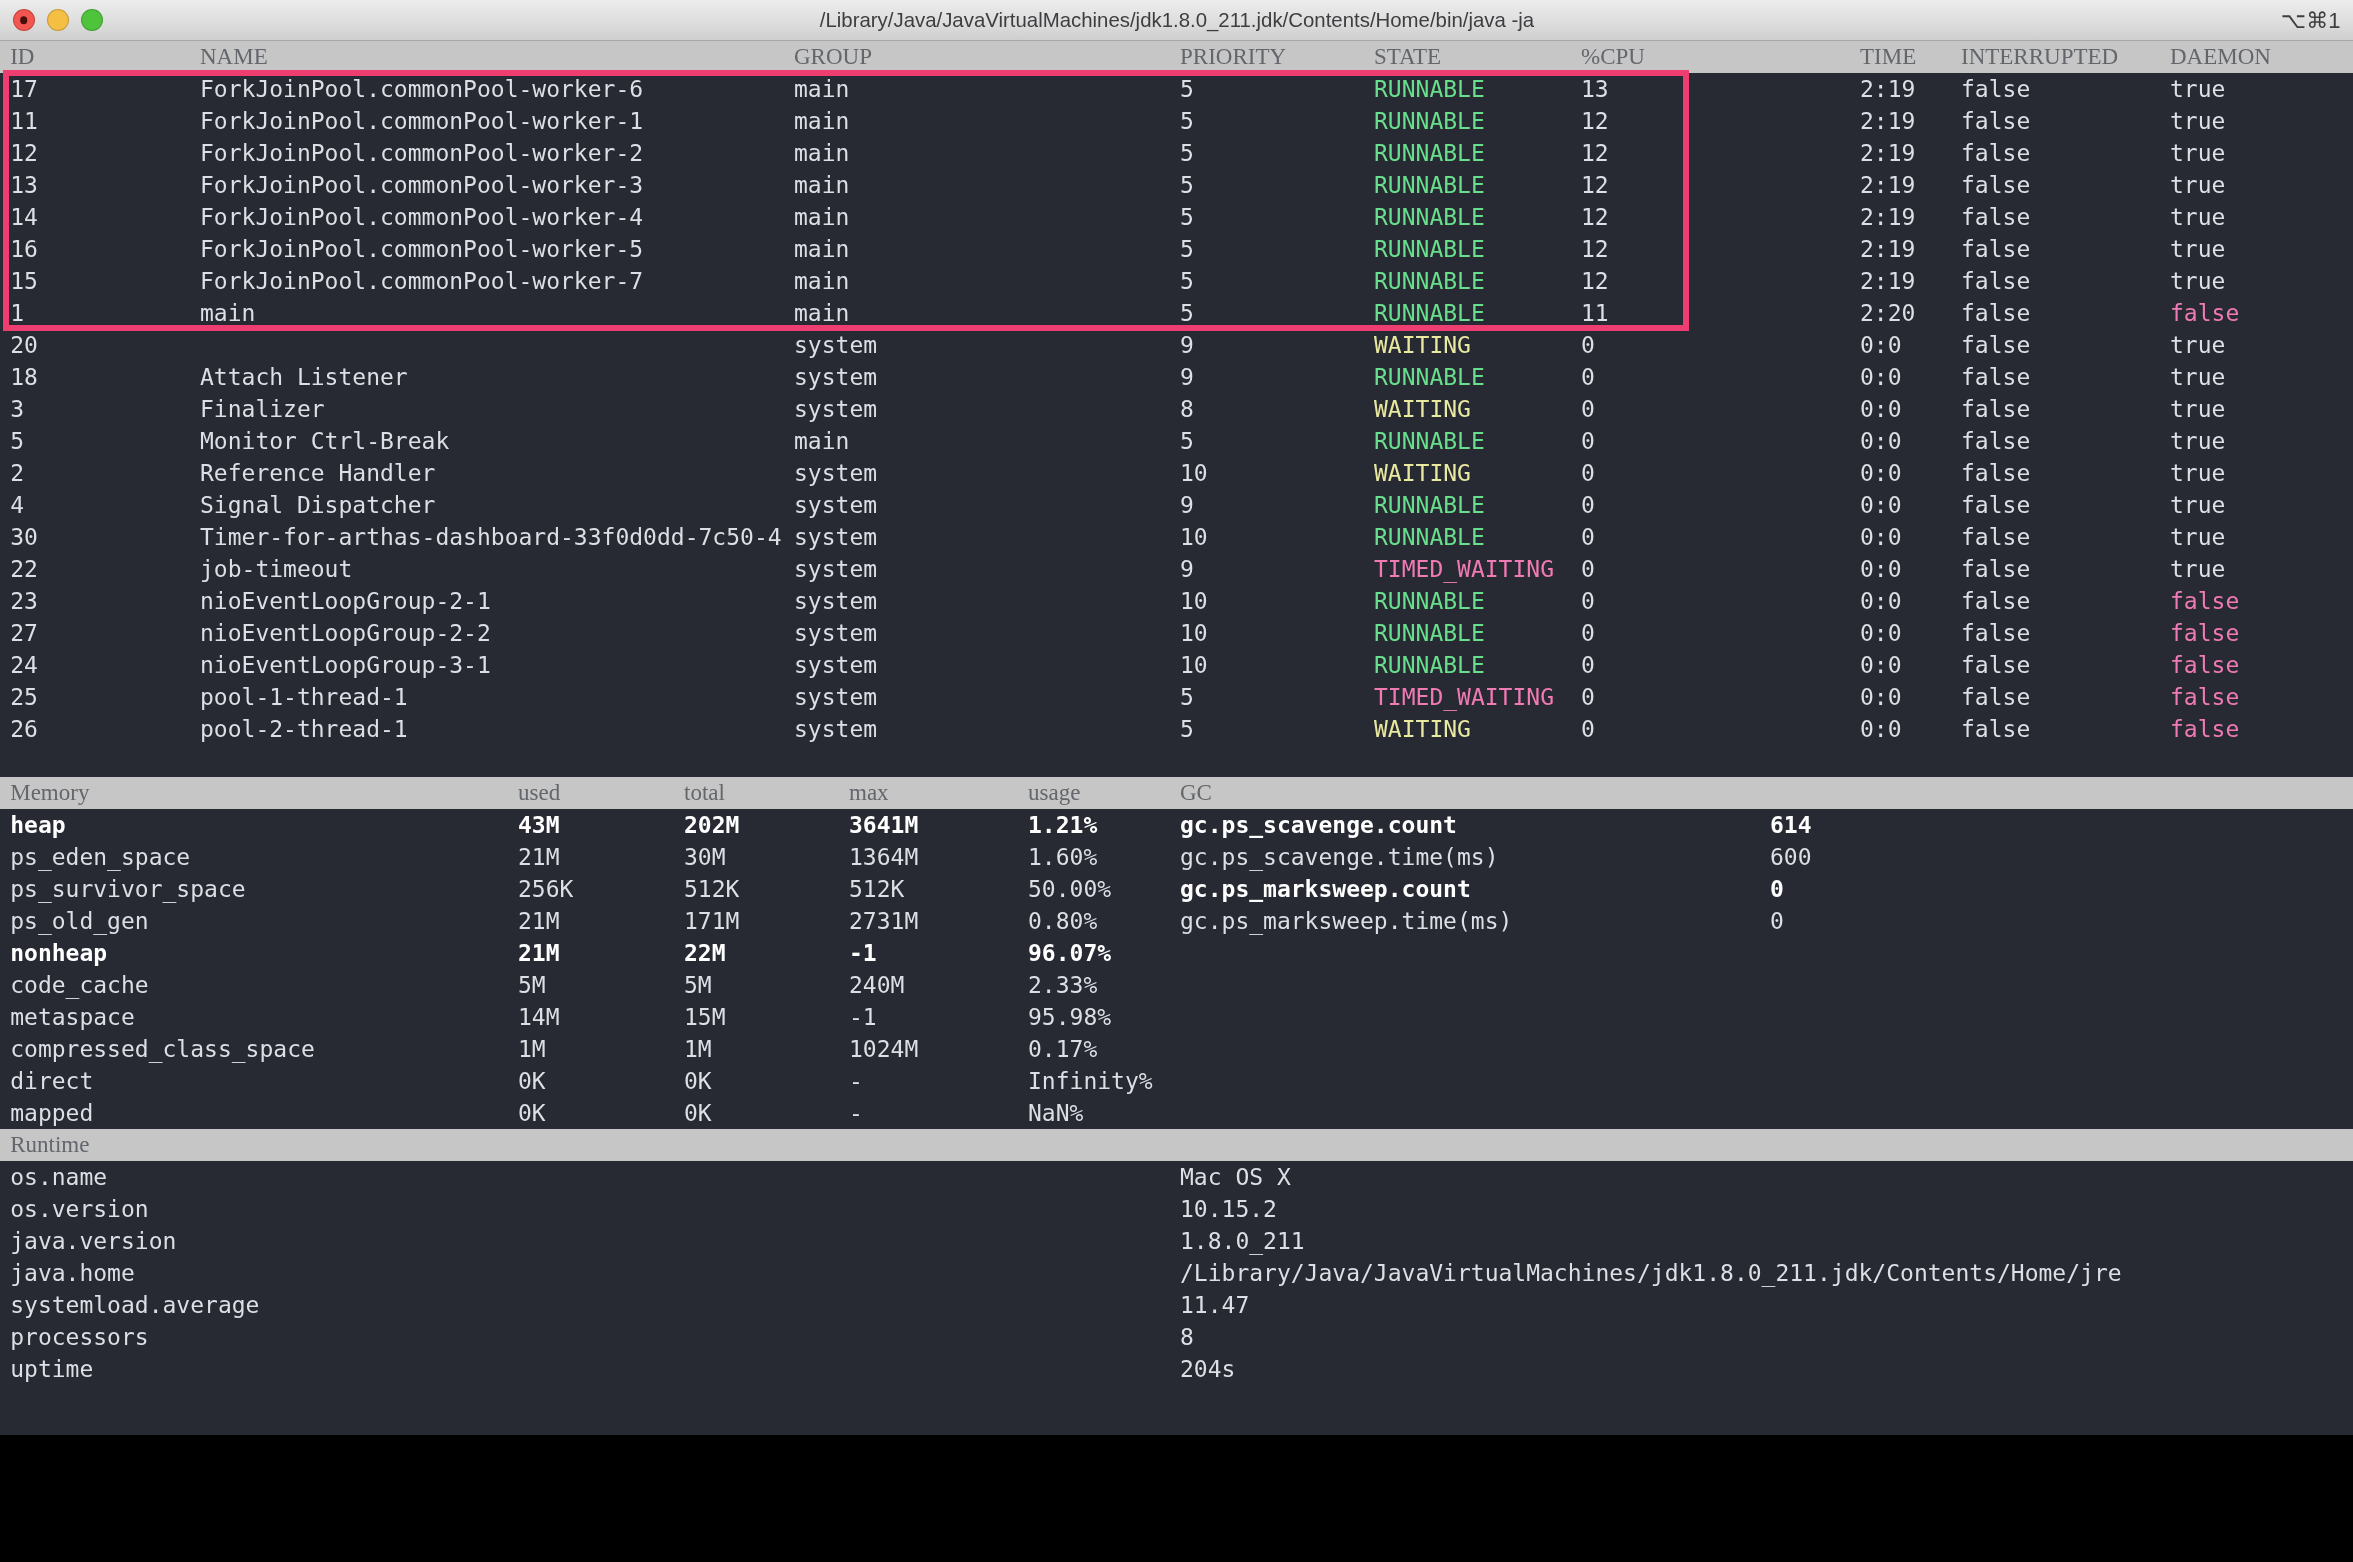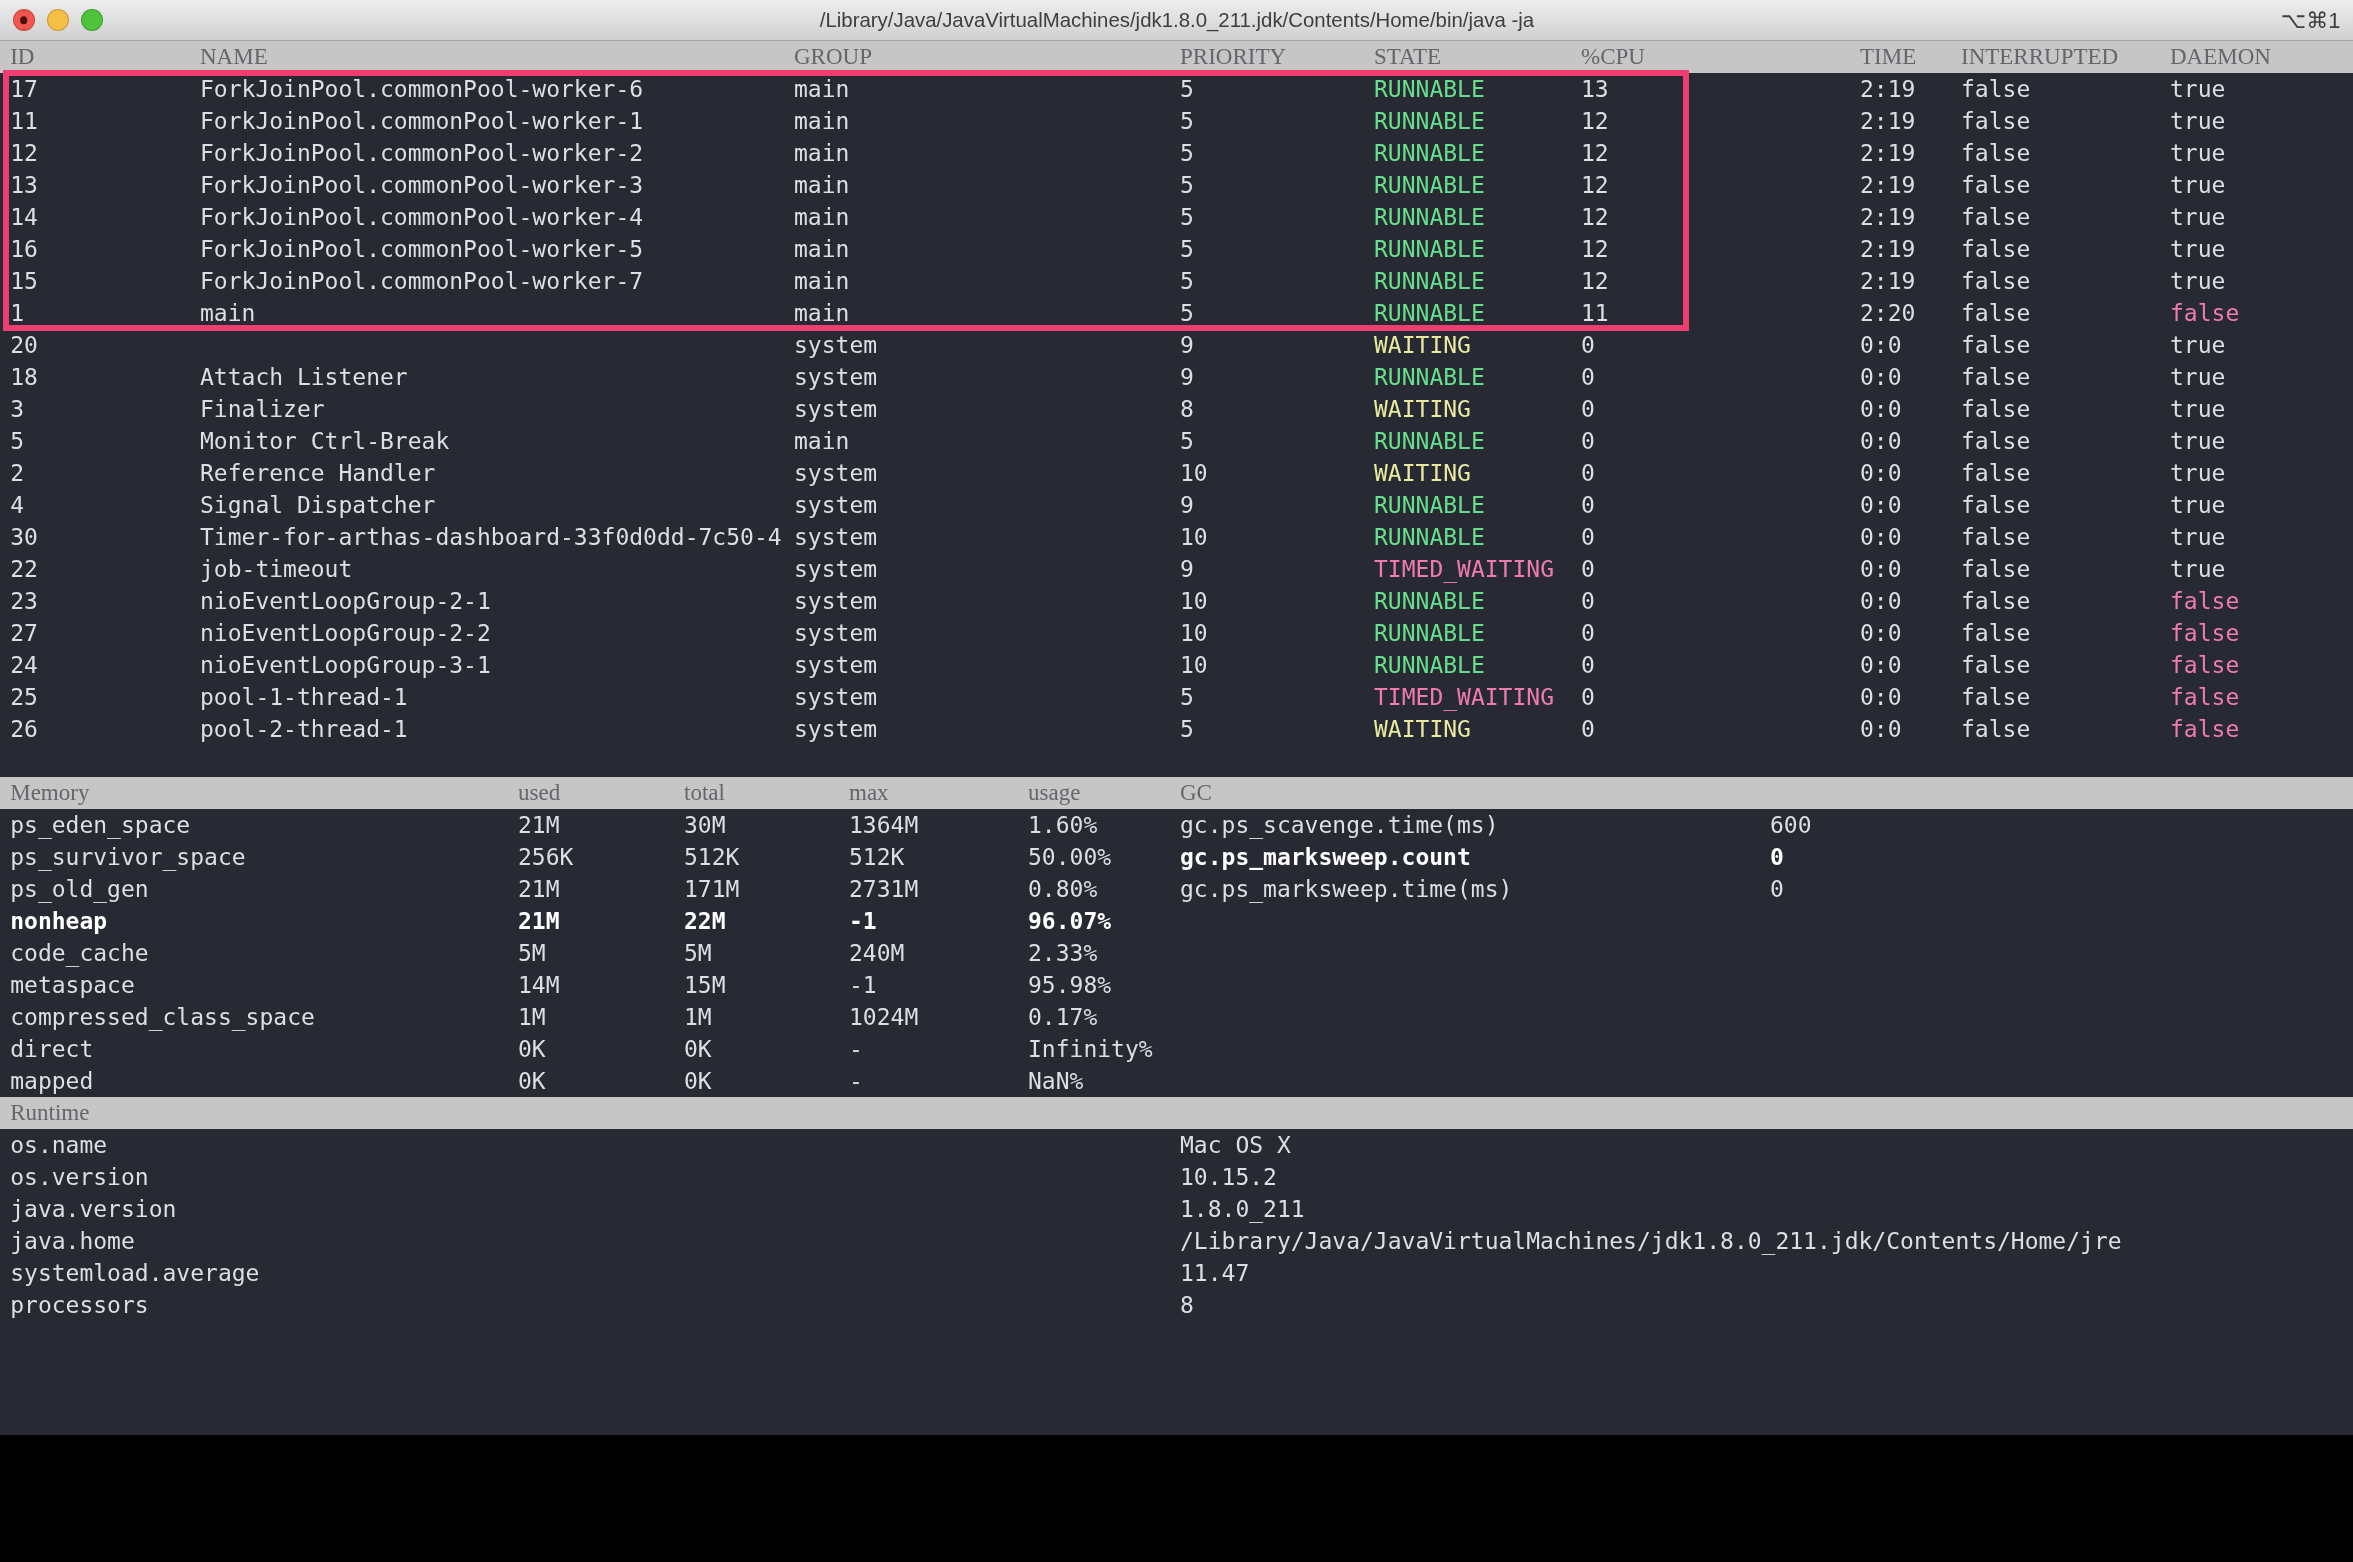--- a/index.html
+++ b/index.html
@@ -87,39 +87,41 @@
         <div class="line"><span class="cId">22</span><span class="cName">job-timeout</span><span class="cGroup">system</span><span class="cPrio">9</span><span class="cState" style="color: rgb(240, 122, 180);">TIMED_WAITING</span><span class="cCpu">0</span><span class="cTime">0:0</span><span class="cInt">false</span><span class="cDae">true</span></div>
         <div class="line"><span class="cId">23</span><span class="cName">nioEventLoopGroup-2-1</span><span class="cGroup">system</span><span class="cPrio">10</span><span class="cState" style="color: rgb(104, 223, 141);">RUNNABLE</span><span class="cCpu">0</span><span class="cTime">0:0</span><span class="cInt">false</span><span class="cDae" style="color: rgb(240, 122, 180);">false</span></div>
         <div class="line"><span class="cId">27</span><span class="cName">nioEventLoopGroup-2-2</span><span class="cGroup">system</span><span class="cPrio">10</span><span class="cState" style="color: rgb(104, 223, 141);">RUNNABLE</span><span class="cCpu">0</span><span class="cTime">0:0</span><span class="cInt">false</span><span class="cDae" style="color: rgb(240, 122, 180);">false</span></div>
         <div class="line"><span class="cId">24</span><span class="cName">nioEventLoopGroup-3-1</span><span class="cGroup">system</span><span class="cPrio">10</span><span class="cState" style="color: rgb(104, 223, 141);">RUNNABLE</span><span class="cCpu">0</span><span class="cTime">0:0</span><span class="cInt">false</span><span class="cDae" style="color: rgb(240, 122, 180);">false</span></div>
         <div class="line"><span class="cId">25</span><span class="cName">pool-1-thread-1</span><span class="cGroup">system</span><span class="cPrio">5</span><span class="cState" style="color: rgb(240, 122, 180);">TIMED_WAITING</span><span class="cCpu">0</span><span class="cTime">0:0</span><span class="cInt">false</span><span class="cDae" style="color: rgb(240, 122, 180);">false</span></div>
         <div class="line"><span class="cId">26</span><span class="cName">pool-2-thread-1</span><span class="cGroup">system</span><span class="cPrio">5</span><span class="cState" style="color: rgb(234, 233, 162);">WAITING</span><span class="cCpu">0</span><span class="cTime">0:0</span><span class="cInt">false</span><span class="cDae" style="color: rgb(240, 122, 180);">false</span></div>
       </div>
     <div class="line"></div>
     <div class="line bar" id="memory-header"><span class="cId">Memory</span><span class="cUsed">used</span><span class="cTotal">total</span><span class="cMax">max</span><span class="cUsage">usage</span><span class="cGcL">GC</span></div>
     <div id="memory-rows">
+        <div class="line"><span class="cId b">heap</span><span class="cUsed b">43M</span><span class="cTotal b">202M</span><span class="cMax b">3641M</span><span class="cUsage b">1.21%</span><span class="cGcL b">gc.ps_scavenge.count</span><span class="cGcV b">614</span></div>
         <div class="line"><span class="cId">ps_eden_space</span><span class="cUsed">21M</span><span class="cTotal">30M</span><span class="cMax">1364M</span><span class="cUsage">1.60%</span><span class="cGcL">gc.ps_scavenge.time(ms)</span><span class="cGcV">600</span></div>
         <div class="line"><span class="cId">ps_survivor_space</span><span class="cUsed">256K</span><span class="cTotal">512K</span><span class="cMax">512K</span><span class="cUsage">50.00%</span><span class="cGcL b">gc.ps_marksweep.count</span><span class="cGcV b">0</span></div>
         <div class="line"><span class="cId">ps_old_gen</span><span class="cUsed">21M</span><span class="cTotal">171M</span><span class="cMax">2731M</span><span class="cUsage">0.80%</span><span class="cGcL">gc.ps_marksweep.time(ms)</span><span class="cGcV">0</span></div>
         <div class="line"><span class="cId b">nonheap</span><span class="cUsed b">21M</span><span class="cTotal b">22M</span><span class="cMax b">-1</span><span class="cUsage b">96.07%</span></div>
         <div class="line"><span class="cId">code_cache</span><span class="cUsed">5M</span><span class="cTotal">5M</span><span class="cMax">240M</span><span class="cUsage">2.33%</span></div>
         <div class="line"><span class="cId">metaspace</span><span class="cUsed">14M</span><span class="cTotal">15M</span><span class="cMax">-1</span><span class="cUsage">95.98%</span></div>
         <div class="line"><span class="cId">compressed_class_space</span><span class="cUsed">1M</span><span class="cTotal">1M</span><span class="cMax">1024M</span><span class="cUsage">0.17%</span></div>
         <div class="line"><span class="cId">direct</span><span class="cUsed">0K</span><span class="cTotal">0K</span><span class="cMax">-</span><span class="cUsage">Infinity%</span></div>
         <div class="line"><span class="cId">mapped</span><span class="cUsed">0K</span><span class="cTotal">0K</span><span class="cMax">-</span><span class="cUsage">NaN%</span></div>
       </div>
     <div class="line bar" id="runtime-header">
       <span class="cId">Runtime</span>
     </div>
     <div id="runtime-rows">
         <div class="line"><span class="cId">os.name</span><span class="cVal">Mac OS X</span></div>
         <div class="line"><span class="cId">os.version</span><span class="cVal">10.15.2</span></div>
         <div class="line"><span class="cId">java.version</span><span class="cVal">1.8.0_211</span></div>
         <div class="line"><span class="cId">java.home</span><span class="cVal">/Library/Java/JavaVirtualMachines/jdk1.8.0_211.jdk/Contents/Home/jre</span></div>
         <div class="line"><span class="cId">systemload.average</span><span class="cVal">11.47</span></div>
         <div class="line"><span class="cId">processors</span><span class="cVal">8</span></div>
+        <div class="line"><span class="cId">uptime</span><span class="cVal">204s</span></div>
       </div>
 
     <div class="highlight-box"></div>
     <div class="cursor"></div>
   </div>
 </div>
 
 
 </body></html>

